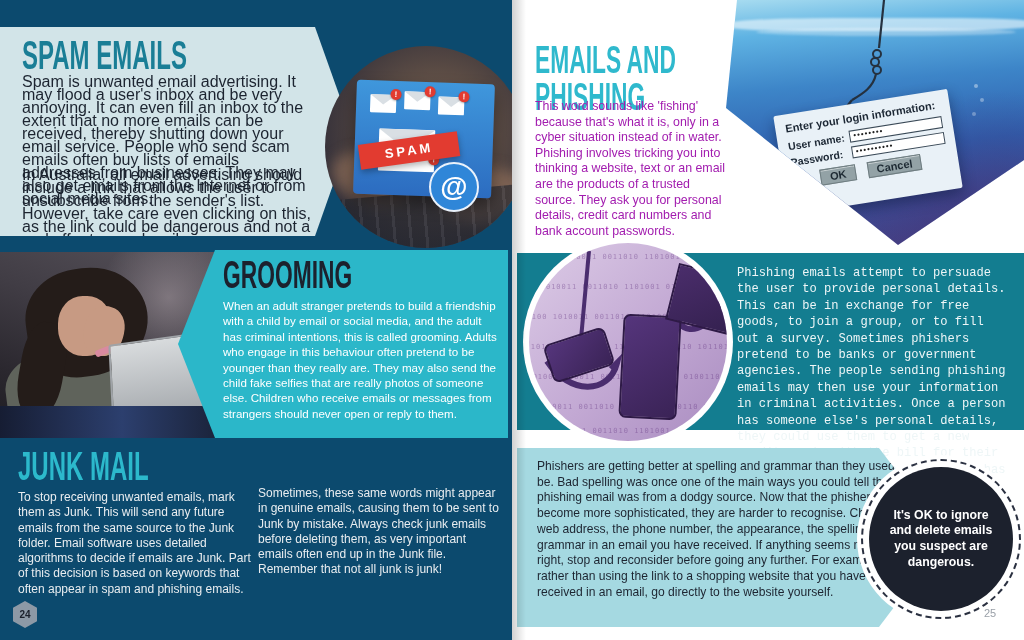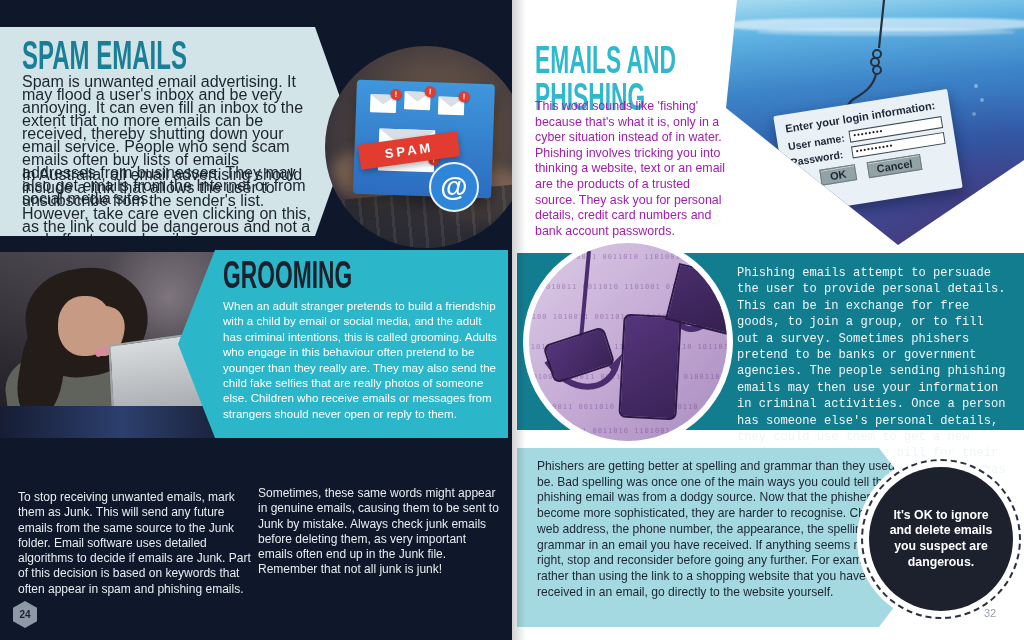--- a/index.html
+++ b/index.html
@@ -5,21 +5,21 @@
   * { margin:0; padding:0; box-sizing:border-box; }
   html,body { background:#444; }
   body { font-family:"Liberation Sans", sans-serif; }
   #spread {
     position:relative; width:1024px; height:640px; margin:0 auto;
     overflow:hidden; background:#fff;
   }
   .abs { position:absolute; }
 
   
-  #left-page { left:0; top:0; width:512px; height:640px; background:#0f172a; overflow:hidden; }
+  #left-page { left:0; top:0; width:512px; height:640px; background:#0c4a6e; overflow:hidden; }
 
   .head {
     font-weight:700; display:inline-block; transform:scaleX(0.60);
     transform-origin:left center; white-space:nowrap; letter-spacing:0px;
   }
 
   #spam-box {
     left:0; top:27px; width:352px; height:209px; background:#d2e4e8;
     clip-path:polygon(0 0, 315px 0, 352px 104px, 315px 209px, 0 209px);
   }
@@ -227,20 +227,23 @@
       <div id="desk" class="abs"></div>
     </div>
 
     <div id="grooming-box" class="abs">
       <div id="grooming-title" class="abs">
         <span class="head">GROOMING</span>
       </div>
       <div id="grooming-body" class="abs">When an adult stranger pretends to build a friendship with a child by email or social media, and the adult has criminal intentions, this is called grooming. Adults who engage in this behaviour often pretend to be younger than they really are. They may also send the child fake selfies that are really photos of someone else. Children who receive emails or messages from strangers should never open or reply to them.</div>
     </div>
 
+    <div id="junk-title" class="abs">
+      <span class="head">JUNK MAIL</span>
+    </div>
     <div id="junk-col1" class="abs junk-col">To stop receiving unwanted emails, mark them as Junk. This will send any future emails from the same source to the Junk folder. Email software uses detailed algorithms to decide if emails are Junk. Part of this decision is based on keywords that often appear in spam and phishing emails.</div>
     <div id="junk-col2" class="abs junk-col">Sometimes, these same words might appear in genuine emails, causing them to be sent to Junk by mistake. Always check junk emails before deleting them, as very important emails often end up in the Junk file. Remember that not all junk is junk!</div>
 
     <div id="hex-badge" class="abs">24</div>
   </div>
 
   <div id="right-page" class="abs">
 
     <div id="phish-title" class="abs">
       <span class="head">EMAILS AND</span>
@@ -308,17 +311,17 @@
       <div id="phishers-text" class="abs">Phishers are getting better at spelling and grammar than they used to be. Bad spelling was once one of the main ways you could tell that a phishing email was from a dodgy source. Now that the phishers have become more sophisticated, they are harder to recognise. Check the web address, the phone number, the appearance, the spelling and grammar in an email you have received. If anything seems not quite right, stop and reconsider before going any further. For example, rather than using the link to a shopping website that you have received in an email, go directly to the website yourself.</div>
     </div>
 
     <div id="note-outer" class="abs">
       <div id="note-dash"></div>
       <div id="note-inner">
         <div id="note-text">It's OK to ignore and delete emails you suspect are dangerous.</div>
       </div>
     </div>
 
-    <div id="page-num-right" class="abs">32</div>
+    <div id="page-num-right" class="abs">25</div>
   </div>
 
   <div id="fold-shadow" class="abs"></div>
 </div>
 
 </body></html>

